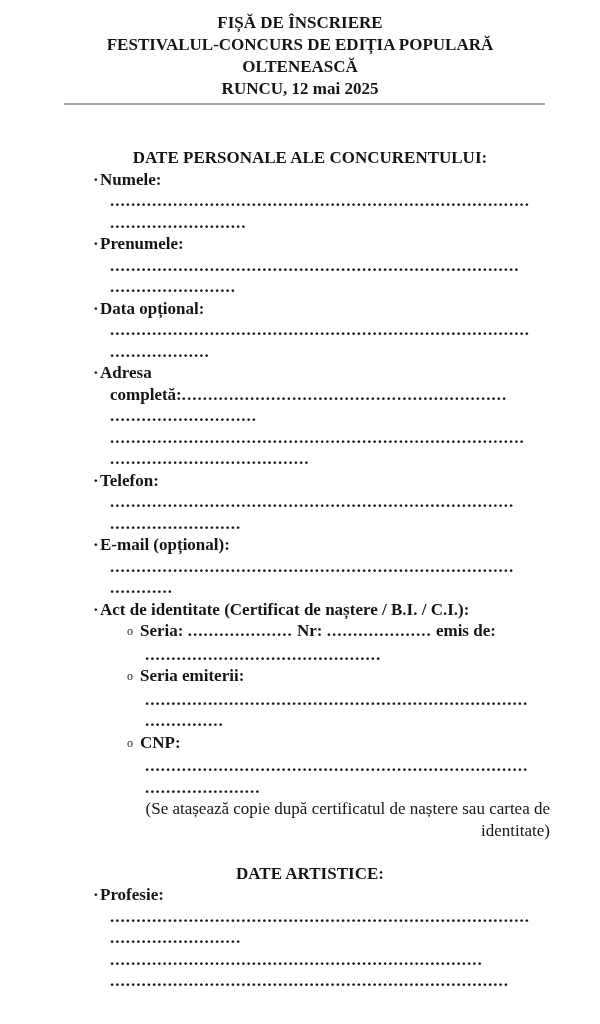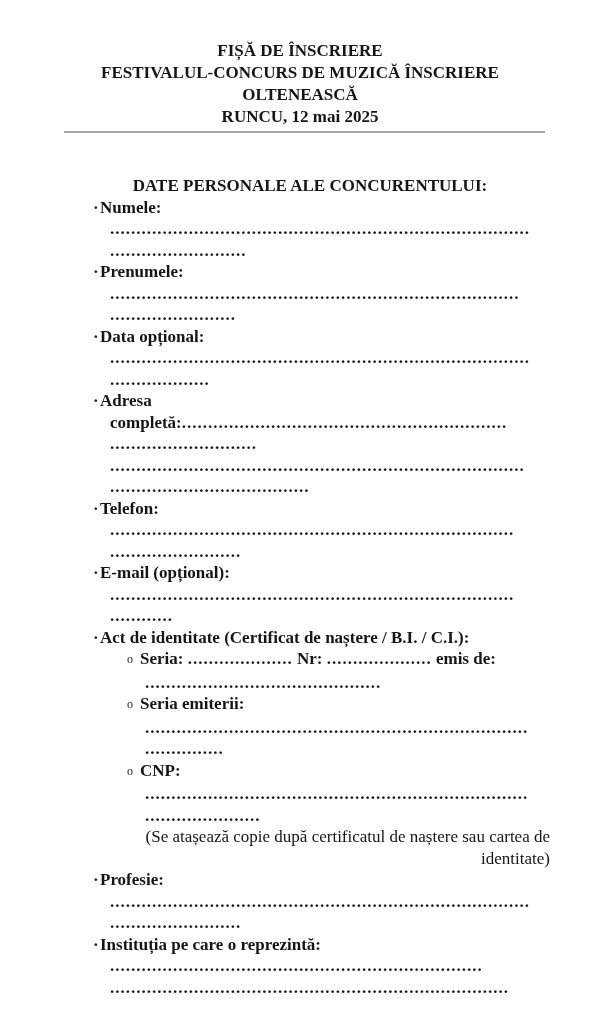--- a/index.html
+++ b/index.html
@@ -16,21 +16,20 @@
     width: 600px;
     height: 1024px;
     position: relative;
   }
   .hdr {
     padding-top: 12px;
     text-align: center;
     font-weight: 700;
     font-size: 17px;
     line-height: 22px;
-    margin-top: 28px;
   }
   .rule {
     height: 0;
     border-top: 2px solid #a6a6a6;
     margin: 3px 55px 0 64px;
   }
   .body {
     margin: 42px 50px 0 70px;
     font-weight: 700;
     font-size: 17px;
@@ -67,21 +66,21 @@
     text-align: right;
     font-size: 17px;
   }
 </style>
 </head>
 <body>
 
 <div class="page">
   <header class="hdr">
       <div class="hline">FIȘĂ DE ÎNSCRIERE</div>
-      <div class="hline">FESTIVALUL-CONCURS DE MUZICĂ ÎNSCRIERE</div>
+      <div class="hline">FESTIVALUL-CONCURS DE EDIȚIA POPULARĂ</div>
       <div class="hline">OLTENEASCĂ</div>
       <div class="hline">RUNCU, 12 mai 2025</div>
     </header>
   <div class="rule"></div>
   <main class="body">
       <div class="heading">DATE PERSONALE ALE CONCURENTULUI:</div>
       <div class="row lvl1"><span class="bullet1">·</span><span class="lbl">Numele:</span></div>
       <div class="fill ind1"><span class="dots">................................................................................</span></div>
       <div class="fill ind1"><span class="dots">..........................</span></div>
       <div class="row lvl1"><span class="bullet1">·</span><span class="lbl">Prenumele:</span></div>
@@ -105,20 +104,20 @@
       <div class="row lvl2"><span class="bullet2">o</span><span class="lbl"><span>Seria: </span><span class="dots">....................</span><span> Nr: </span><span class="dots">....................</span><span> emis de:</span></span></div>
       <div class="fill ind2"><span class="dots">.............................................</span></div>
       <div class="row lvl2"><span class="bullet2">o</span><span class="lbl">Seria emiterii:</span></div>
       <div class="fill ind2"><span class="dots">.........................................................................</span></div>
       <div class="fill ind2"><span class="dots">...............</span></div>
       <div class="row lvl2"><span class="bullet2">o</span><span class="lbl">CNP:</span></div>
       <div class="fill ind2"><span class="dots">.........................................................................</span></div>
       <div class="fill ind2"><span class="dots">......................</span></div>
       <div class="note">(Se atașează copie după certificatul de naștere sau cartea de</div>
       <div class="note">identitate)</div>
+      <div class="heading gap">DATE ARTISTICE:</div>
       <div class="row lvl1"><span class="bullet1">·</span><span class="lbl">Profesie:</span></div>
       <div class="fill ind1"><span class="dots">................................................................................</span></div>
       <div class="fill ind1"><span class="dots">.........................</span></div>
-      <div class="row lvl1"><span class="bullet1">·</span><span class="lbl">Instituția pe care o reprezintă:</span></div>
       <div class="fill ind1"><span class="dots">.......................................................................</span></div>
       <div class="fill ind1"><span class="dots">............................................................................</span></div>
     </main>
 </div>
 
 </body></html>

